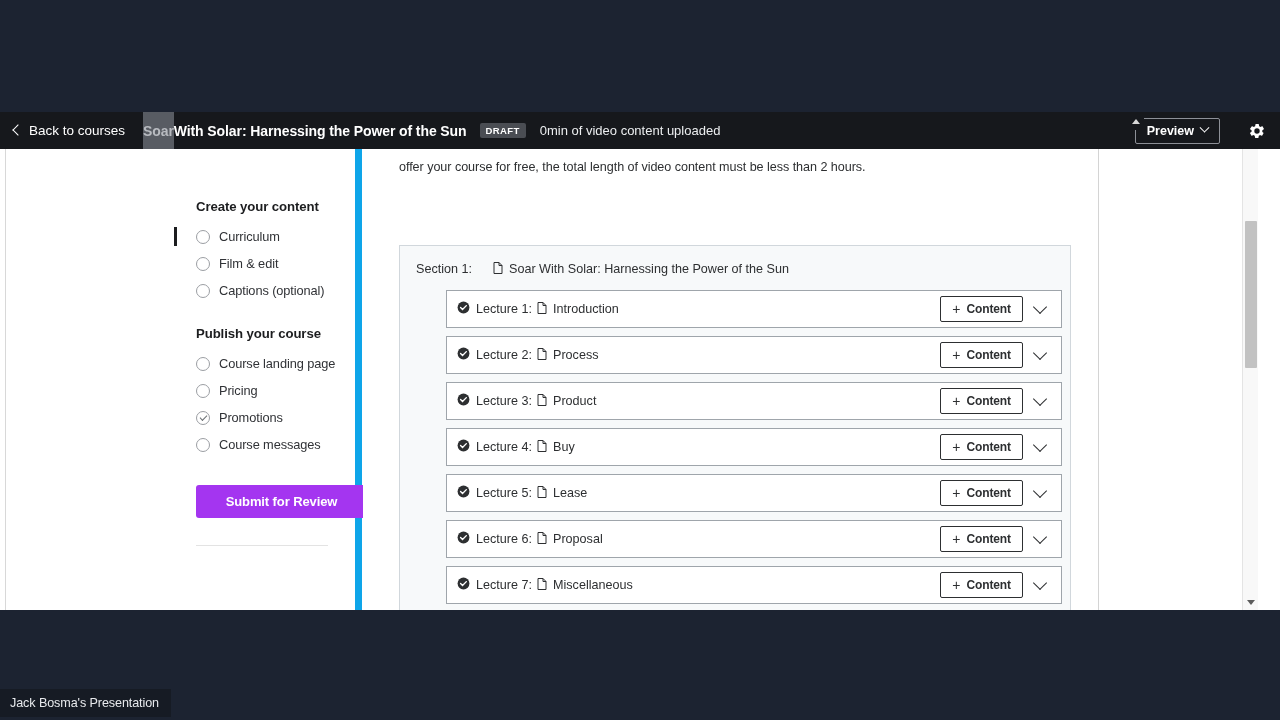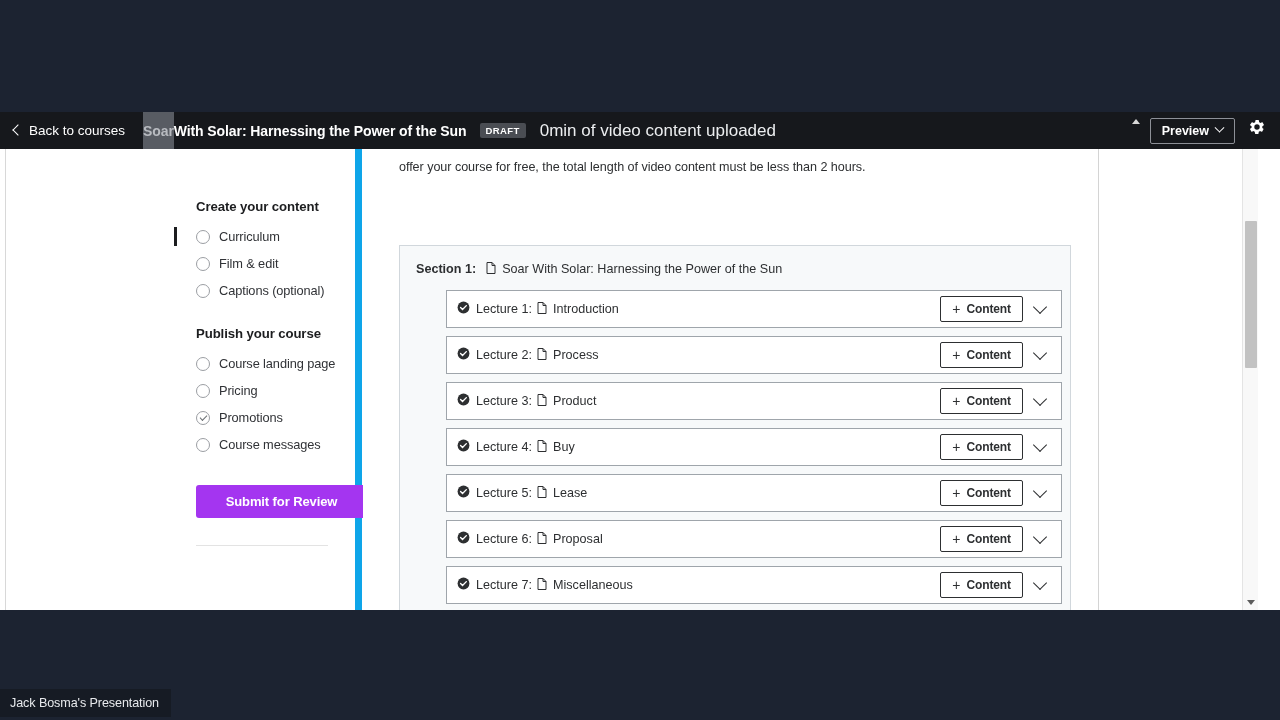--- a/index.html
+++ b/index.html
@@ -66,29 +66,29 @@
     background: #4a4d53;
     color: #ffffff;
     font-size: 9.5px; font-weight: bold;
     letter-spacing: 0.4px;
     padding: 3px 6px 2px 6px;
     border-radius: 2px;
     line-height: 1;
   }
   #upload-status {
     margin-left: 14px;
-    font-size: 17px;
+    font-size: 13px;
     color: #eceef0;
     white-space: nowrap;
   }
   #topbar-right {
     margin-left: auto;
-    display: flex; align-items: flex-start;
+    display: flex; align-items: center;
     padding-right: 14px;
-    gap: 13px;
+    gap: 28px;
   }
   #preview-btn {
     display: flex; align-items: center; gap: 7px;
     border: 1px solid #8d9097;
     border-radius: 2px;
     padding: 5px 11px;
     font-size: 12.5px; font-weight: bold;
     color: #ffffff;
     cursor: pointer;
     background: transparent;
@@ -221,21 +221,21 @@
     border: 1px solid #d1d7dc;
     padding: 16px 0 18px 0;
   }
   #section-head {
     display: flex; align-items: center;
     font-size: 12.6px;
     color: #2d2f31;
     padding: 0 0 0 16px;
     margin-bottom: 14px;
   }
-  #section-head b { font-weight: bold; margin-right: 9px; }
+  #section-head b { font-weight: normal; margin-right: 20px; }
   .doc-icon {
     width: 10px; height: 12px;
     display: inline-block;
     vertical-align: -1px;
     margin: 0 6px 0 1px;
     flex: none;
   }
 
   .lecture-row {
     position: relative;

